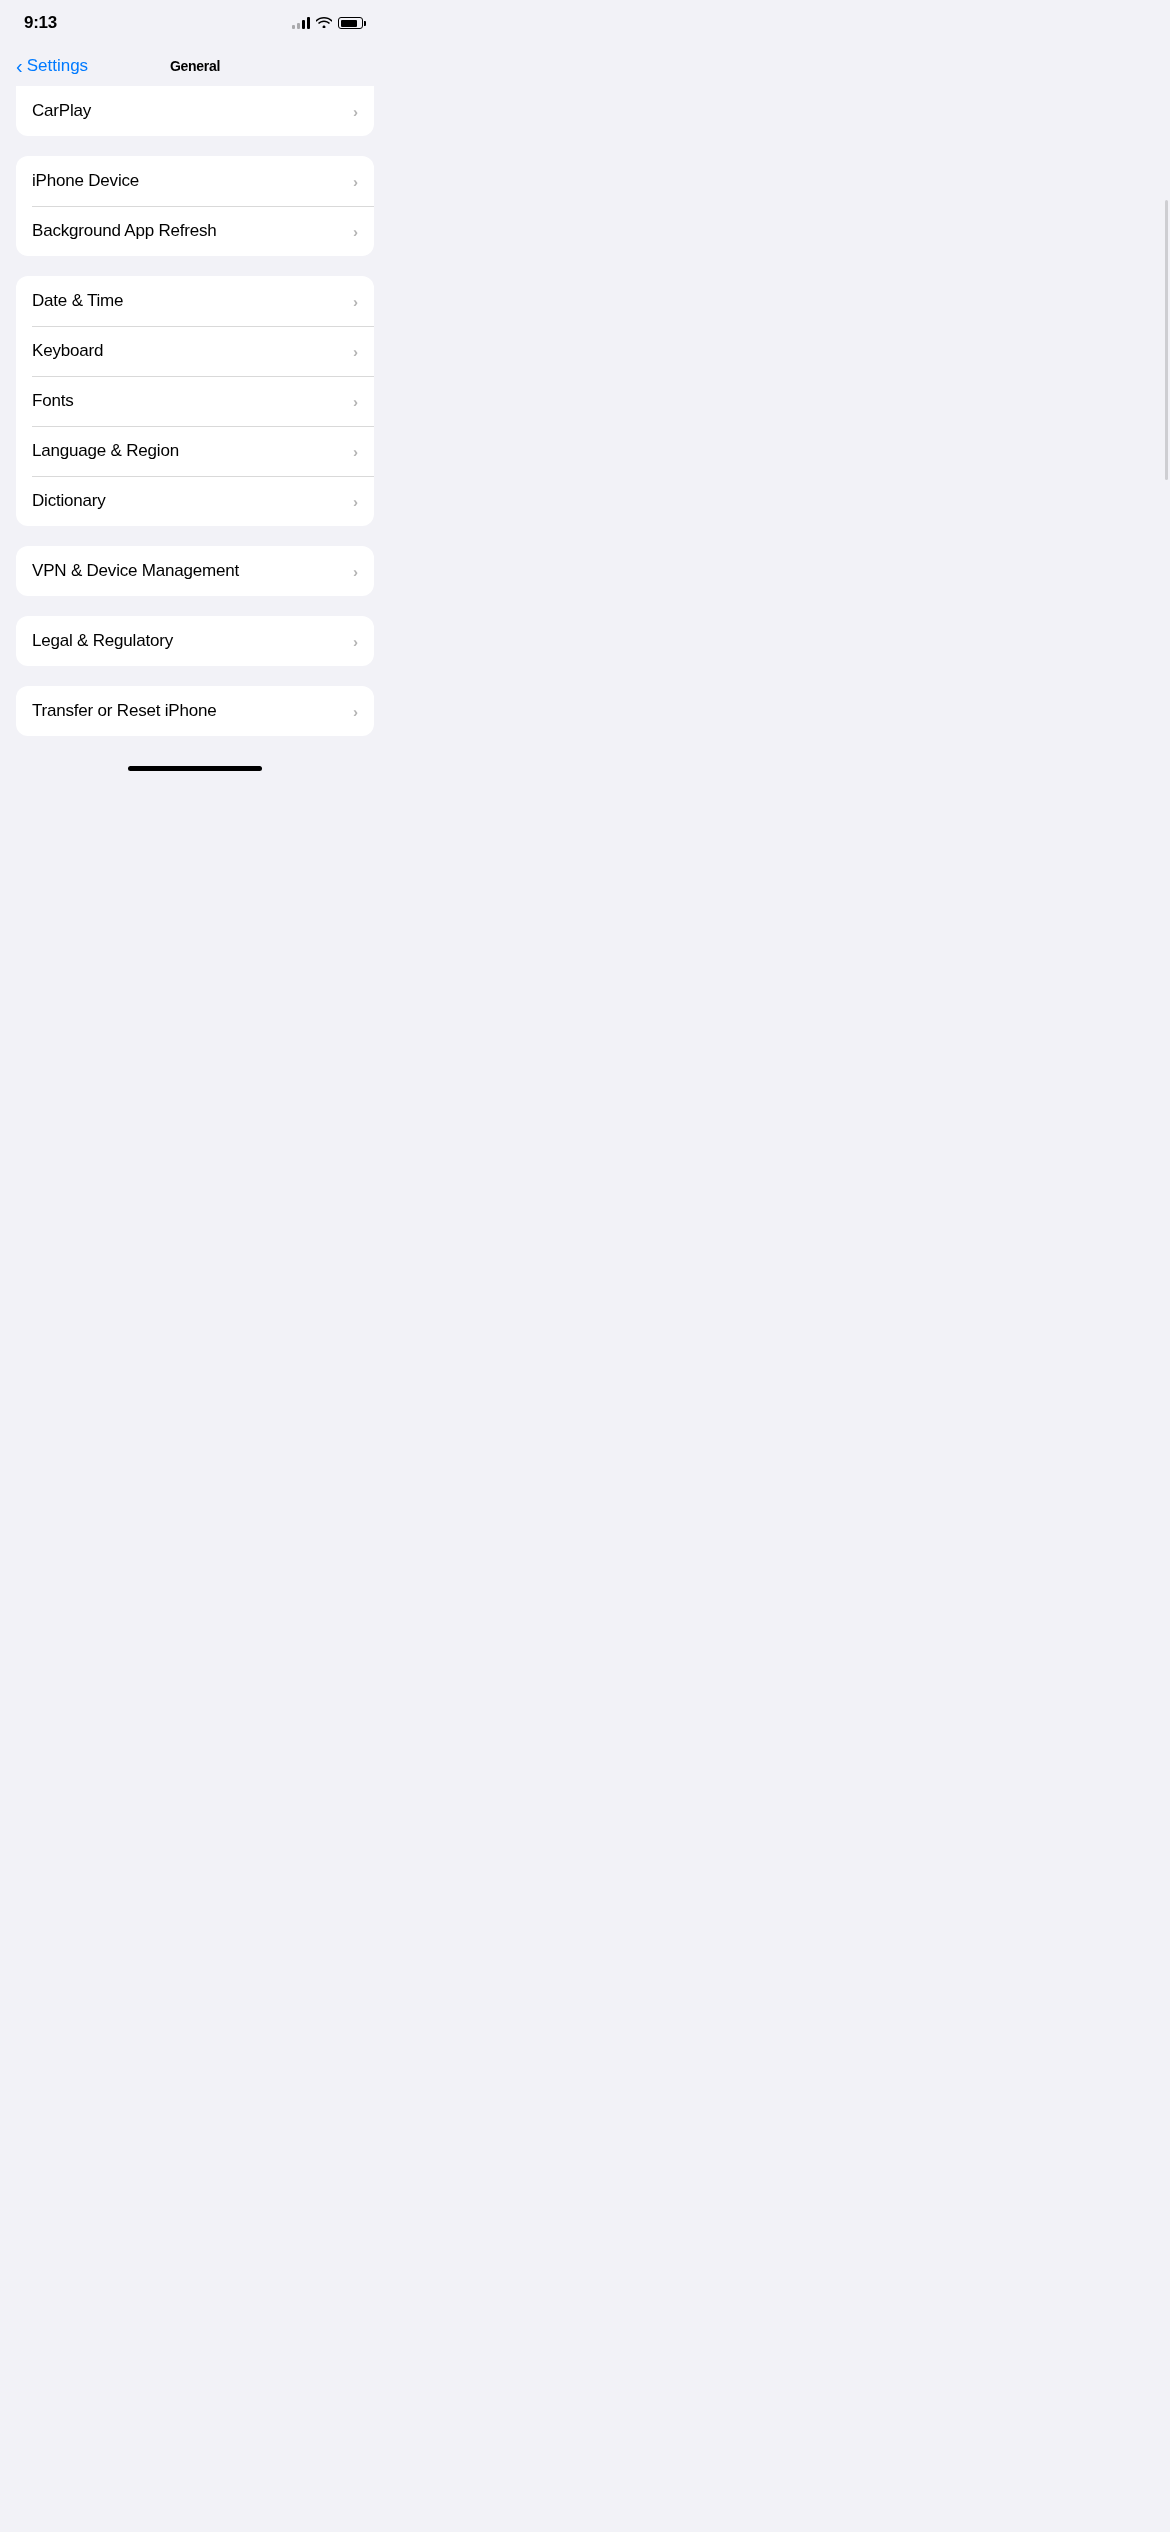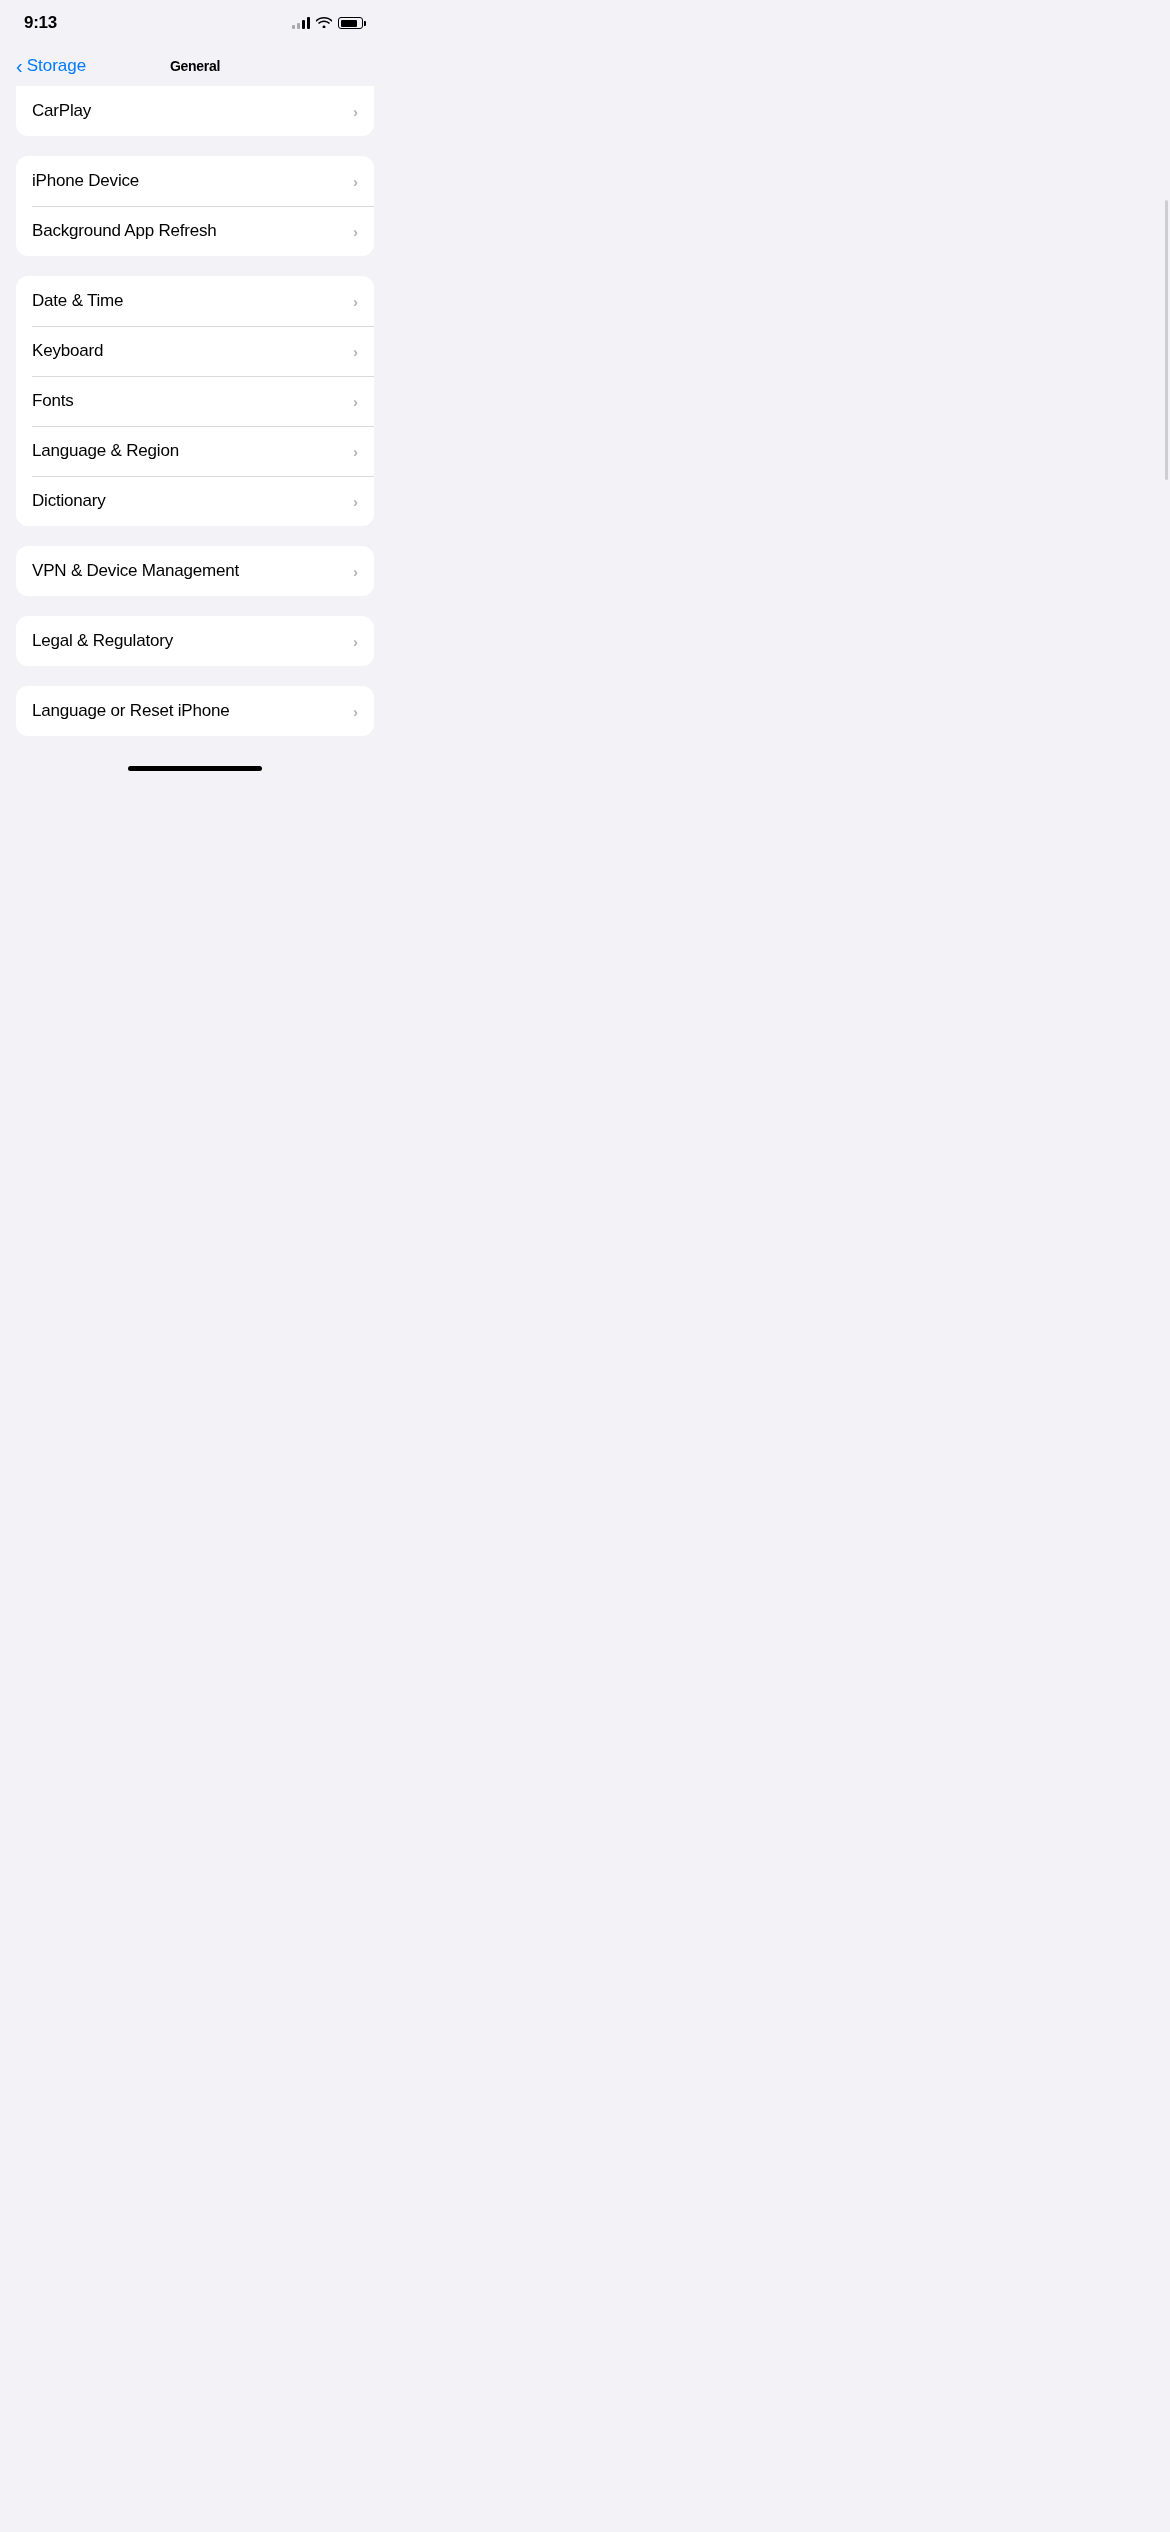--- a/index.html
+++ b/index.html
@@ -243,21 +243,21 @@
         <div class="battery-fill"></div>
       </div>
       <div class="battery-tip"></div>
     </div>
   </div>
 </div>
 
 <div class="nav-bar">
   <div class="nav-back">
     <span class="nav-back-chevron">‹</span>
-    <span>Storage</span>
+    <span>Settings</span>
   </div>
   <span class="nav-title">General</span>
 </div>
 
 <div class="content">
 
   <div class="settings-group carplay-partial">
     <div class="settings-item">
       <span class="settings-item-label">CarPlay</span>
       <span class="chevron-right">›</span>
@@ -307,21 +307,21 @@
 
   <div class="settings-group">
     <div class="settings-item">
       <span class="settings-item-label">Legal &amp; Regulatory</span>
       <span class="chevron-right">›</span>
     </div>
   </div>
 
   <div class="settings-group">
     <div class="settings-item">
-      <span class="settings-item-label">Language or Reset iPhone</span>
+      <span class="settings-item-label">Transfer or Reset iPhone</span>
       <span class="chevron-right">›</span>
     </div>
   </div>
 
 </div>
 
 <div class="home-indicator">
   <div class="home-bar"></div>
 </div>
 

